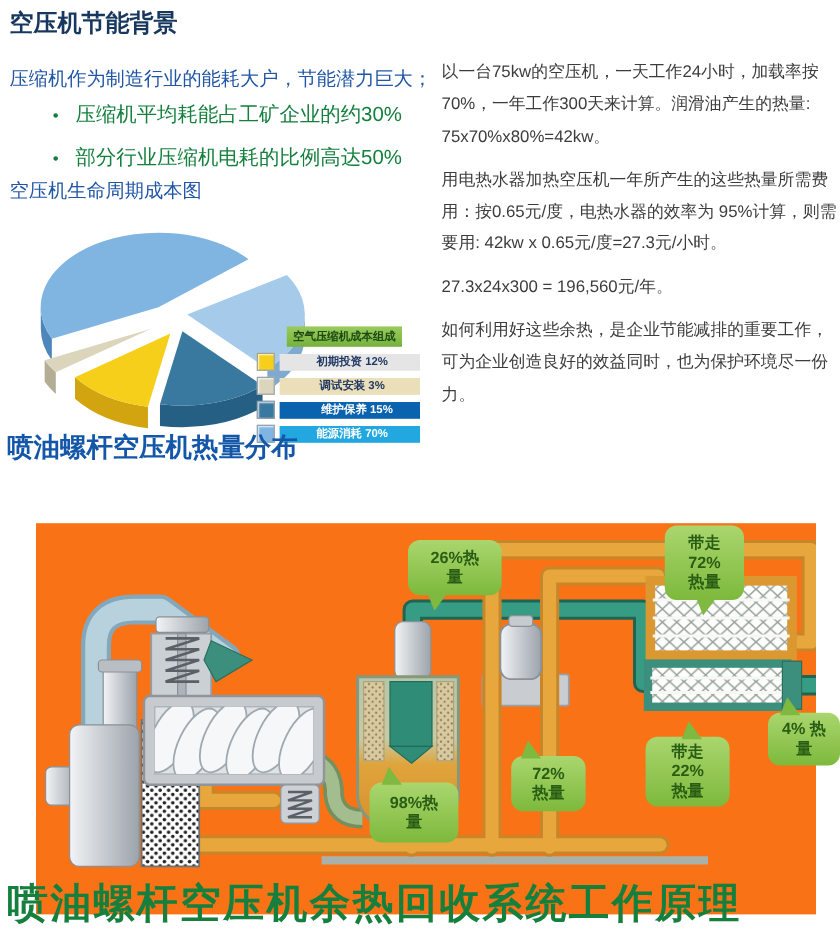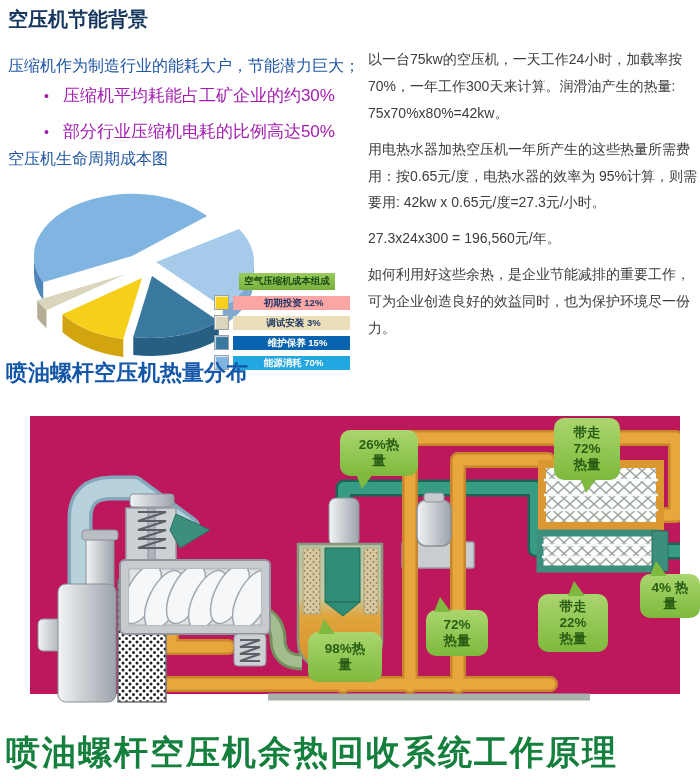--- a/index.html
+++ b/index.html
@@ -2,39 +2,39 @@
 <html><head>
 <meta charset="utf-8">
 <style>
   html,body{margin:0;padding:0;}
   body{font-family:"Liberation Sans","DejaVu Sans",sans-serif;background:#fff;}
   .page{position:relative;width:700px;height:784px;background:#fff;overflow:hidden;}
 
   .h1{position:absolute;left:8px;top:6px;font-size:20px;font-weight:bold;color:#17375E;}
   .intro{position:absolute;left:8px;top:56px;font-size:16px;color:#2156A5;}
   .bullets{position:absolute;left:44px;top:84px;margin:0;padding:0;list-style:none;}
-  .bullets li{font-size:17px;color:#a21caf;margin-bottom:13px;}
+  .bullets li{font-size:17px;color:#15803d;margin-bottom:13px;}
   .bullets .dot{display:inline-block;margin-right:14px;font-size:14px;}
   .pie-caption{position:absolute;left:8px;top:149px;font-size:16px;color:#2156A5;}
 
   .pie{position:absolute;left:22px;top:182px;width:336px;height:184px;text-align:center;}
   .legend{position:absolute;left:192px;top:88px;width:136px;}
   .legend-title{display:inline-block;background:linear-gradient(180deg,#9ACB5C,#76B13C);
     color:#1C4A16;font-size:9.5px;font-weight:bold;padding:2px 5px;margin-left:10px;}
   .lrow{display:flex;align-items:center;margin-top:5px;}
   .lswatch{width:13px;height:13px;border:1px solid #9AA3AC;margin-right:4px;flex:none;
     box-shadow:inset 1px 1px 1px rgba(255,255,255,.7);}
   .lbar{flex:1;height:14px;line-height:14px;font-size:9.5px;font-weight:bold;padding-left:4px;white-space:nowrap;}
 
   .rightcol{position:absolute;left:368px;top:46px;width:330px;}
   .rightcol p{margin:0 0 9px 0;font-size:14px;line-height:1.92;color:#3C3C3C;}
 
   .h2{position:absolute;left:6px;top:358px;font-size:22px;font-weight:bold;color:#1457A8;}
 
-  .diagram{position:absolute;left:30px;top:416px;width:650px;height:278px;background:#be185d;}
+  .diagram{position:absolute;left:30px;top:436px;width:650px;height:326px;background:#f97316;}
   .co{position:absolute;background:linear-gradient(180deg,#AAD66E,#7DB93C);border-radius:10px;
     color:#2A5D14;font-size:13.5px;font-weight:bold;text-align:center;white-space:pre-line;
     line-height:1.18;display:flex;align-items:center;justify-content:center;z-index:5;}
   .pt{position:absolute;width:0;height:0;}
   .pt-down{bottom:-13px;border-left:6px solid transparent;border-right:11px solid transparent;border-top:15px solid #7FB93F;}
   .pt-up{top:-13px;border-left:6px solid transparent;border-right:11px solid transparent;border-bottom:15px solid #7FB93F;}
   .c0{left:310px;top:14px;width:78px;height:46px;}
   .c1{left:524px;top:2px;width:66px;height:62px;}
   .c2{left:396px;top:194px;width:62px;height:46px;}
   .c3{left:278px;top:216px;width:74px;height:50px;}
@@ -71,21 +71,21 @@
         <path d="M134,80 L217.1,47.1 A98,62 0 0 1 200.8,125.3 Z" fill="#A6CBEA"></path>
         <path d="M130,94 L196.8,139.3 A98,62 0 0 1 111.3,154.9 Z" fill="#39799F"></path>
         <path d="M120,96 L101.3,156.9 A98,62 0 0 1 40.5,132.3 Z" fill="#F6CF1B"></path>
         <path d="M104,92 L24.5,128.3 A98,62 0 0 1 15.2,118.2 Z" fill="#DBD5BC"></path>
       </svg>
     <div class="legend">
       <span class="legend-title">空气压缩机成本组成</span>
       <div id="legendRows">
           <div class="lrow">
             <span class="lswatch" style="background: rgb(246, 207, 27);"></span>
-            <span class="lbar" style="background: #fca5a5; color: rgb(31, 56, 100);">初期投资 12%</span>
+            <span class="lbar" style="background: #e5e5e5; color: rgb(31, 56, 100);">初期投资 12%</span>
           </div>
           <div class="lrow">
             <span class="lswatch" style="background: rgb(219, 213, 188);"></span>
             <span class="lbar" style="background: rgb(234, 223, 185); color: rgb(31, 56, 100);">调试安装 3%</span>
           </div>
           <div class="lrow">
             <span class="lswatch" style="background: rgb(57, 121, 159);"></span>
             <span class="lbar" style="background: rgb(10, 99, 174); color: rgb(255, 255, 255); padding-left: 12px;">维护保养 15%</span>
           </div>
           <div class="lrow">

